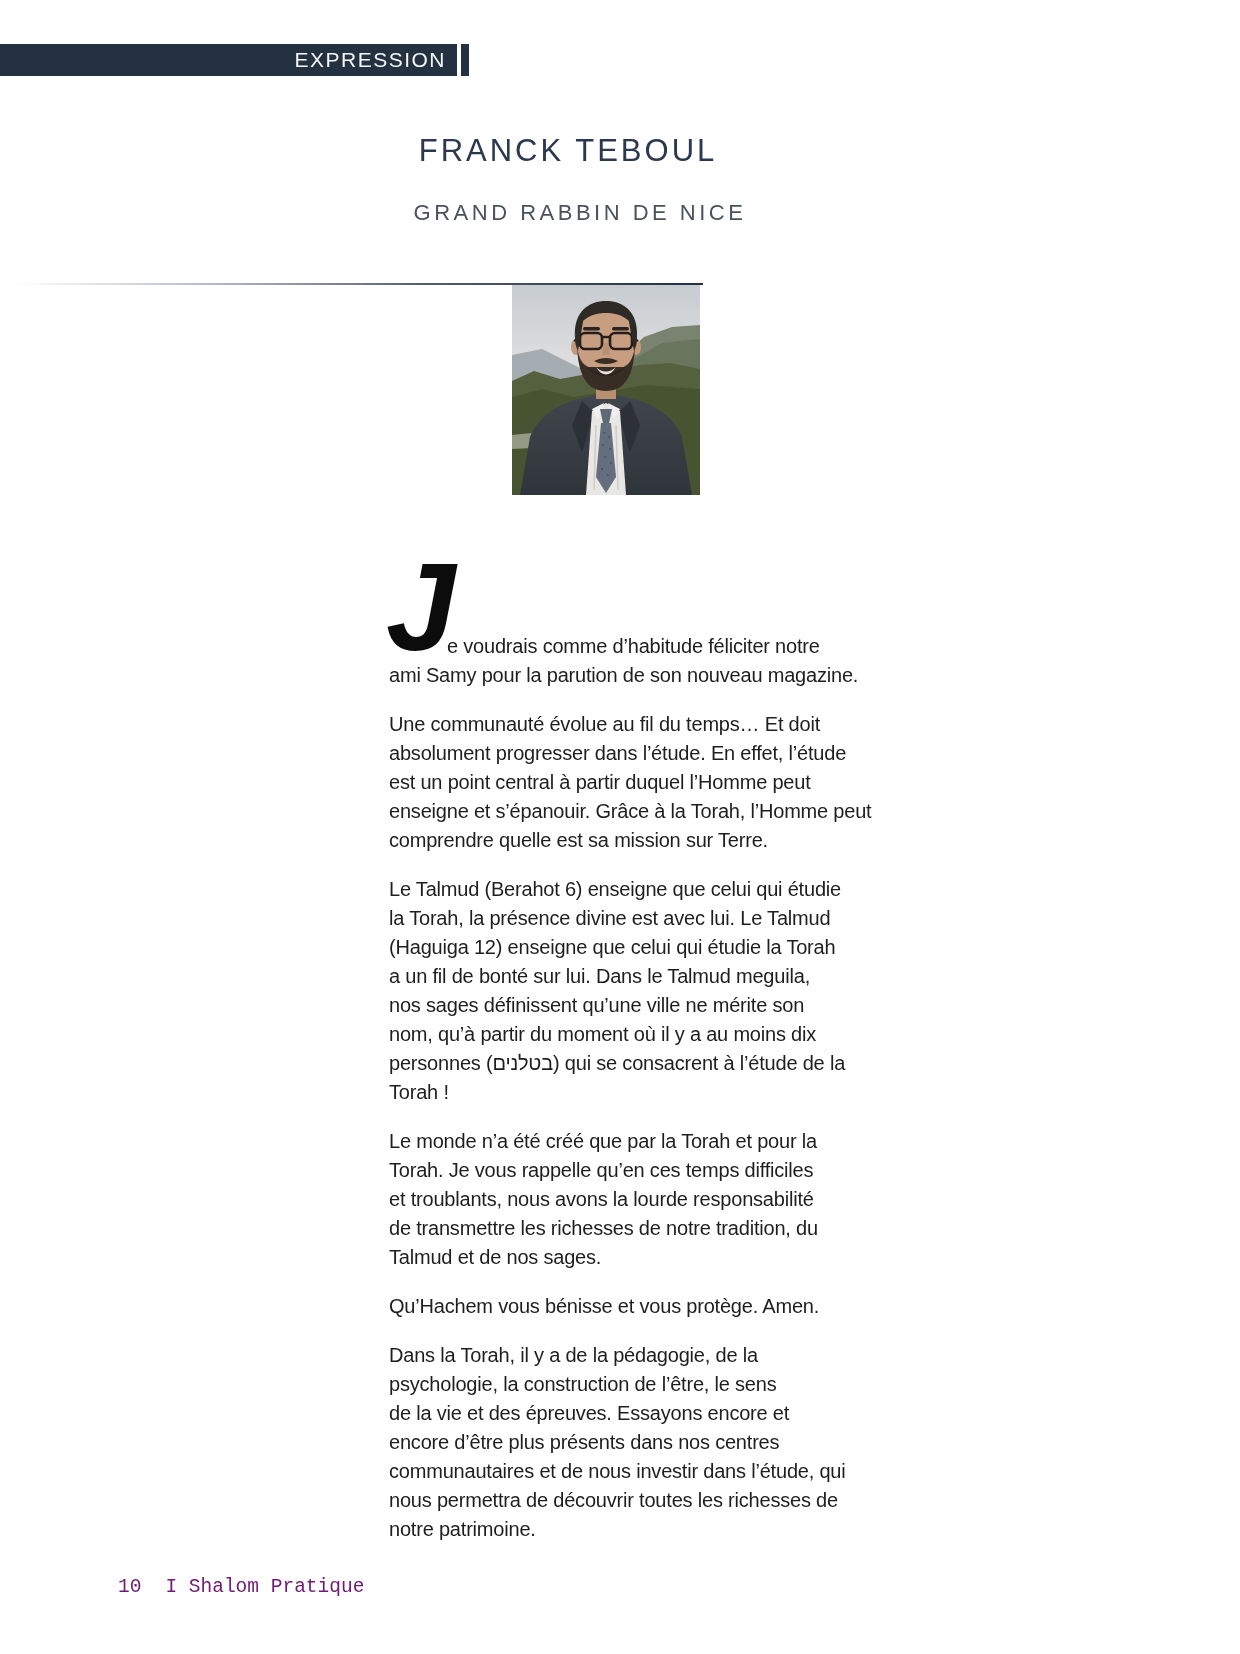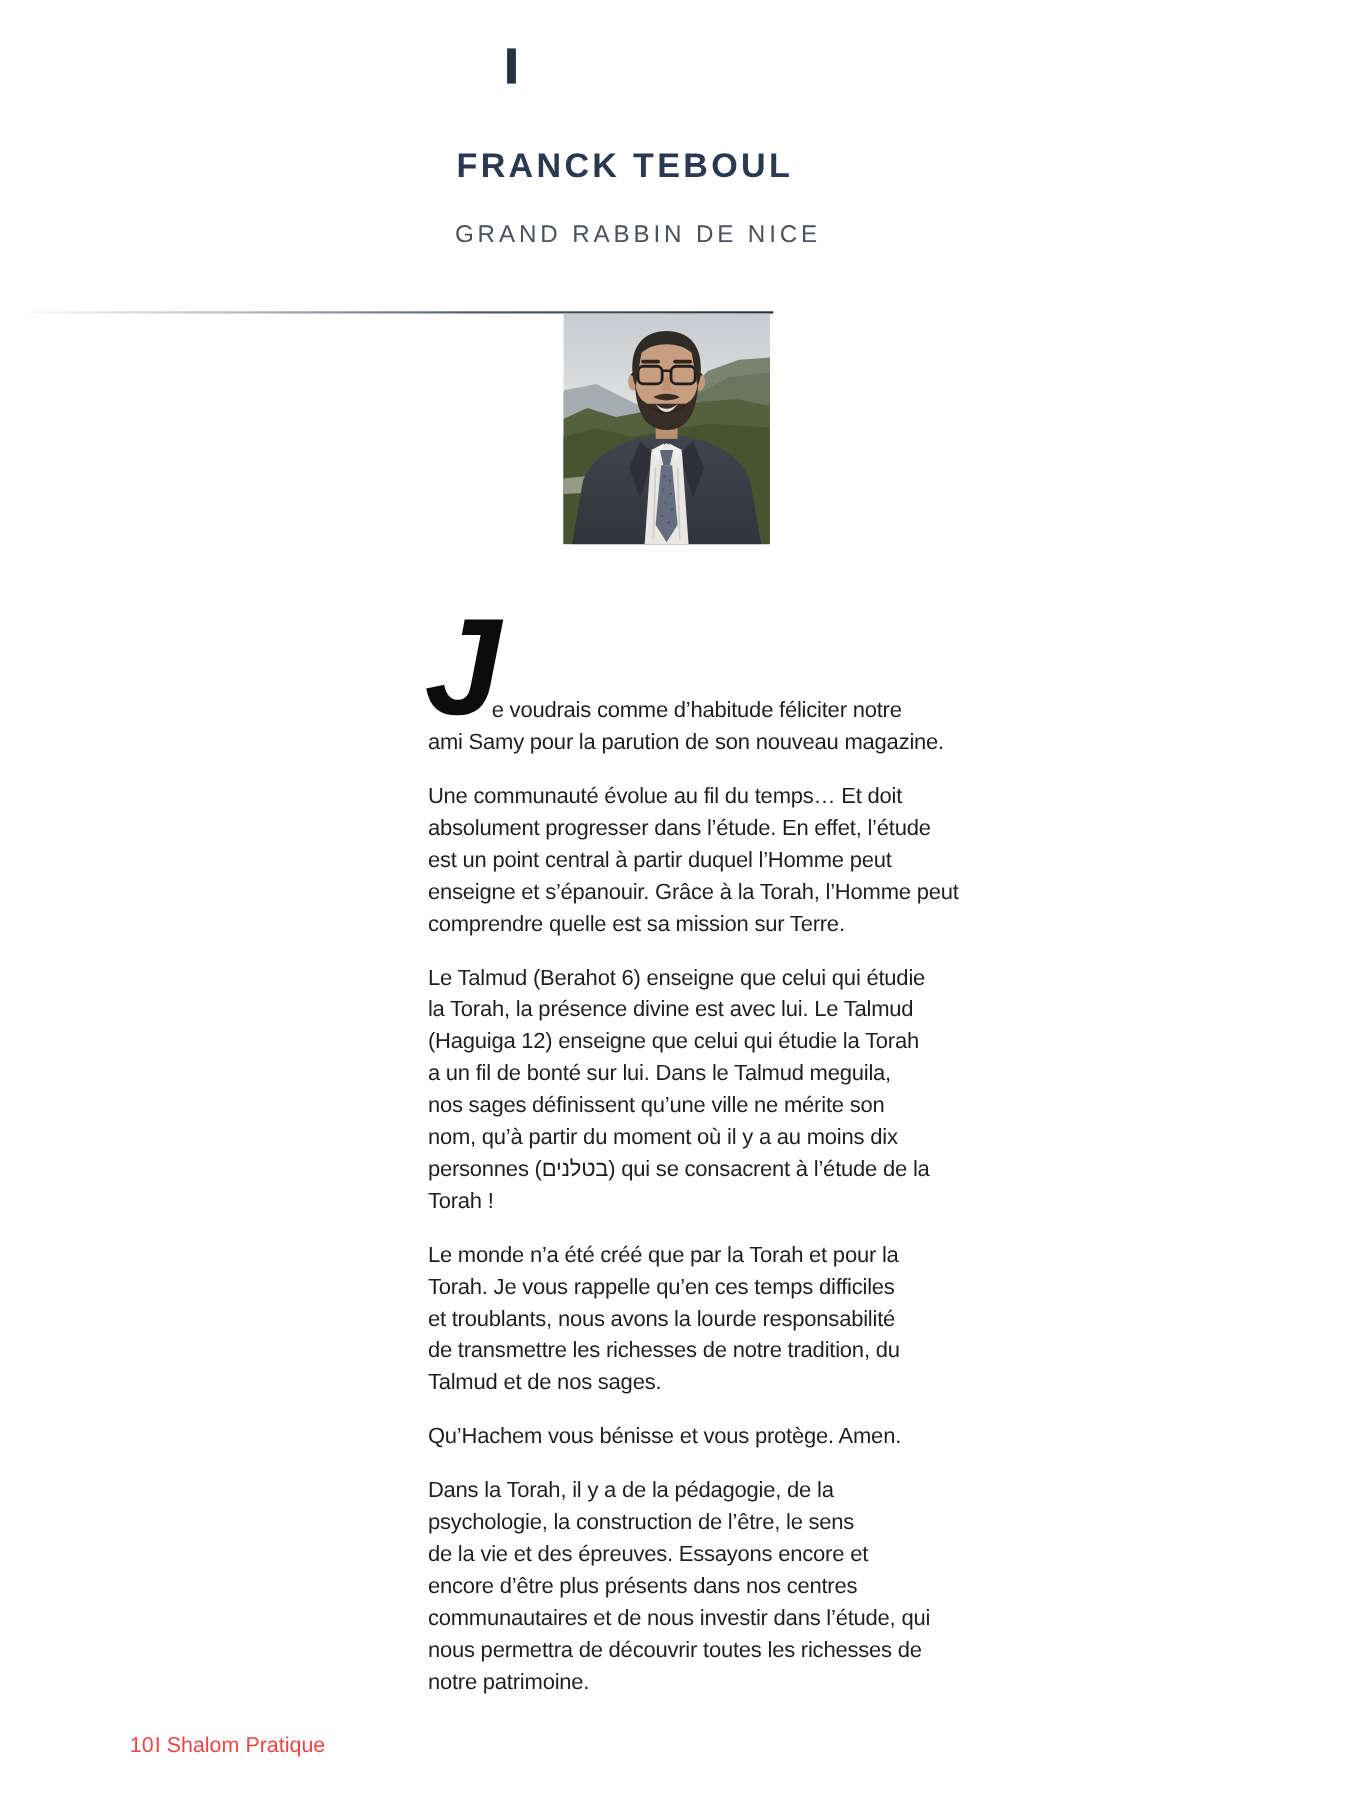--- a/index.html
+++ b/index.html
@@ -19,21 +19,21 @@
   .kicker-band span{
     color:#f4f5f6;font-size:21px;letter-spacing:1.5px;font-weight:400;
   }
   .kicker-tab{
     position:absolute;top:44px;left:461px;width:8px;height:32px;background:#243140;
   }
 
   
   .author-name{
     position:absolute;top:133px;left:0;width:1136px;margin:0;
-    text-align:center;color:#2b3950;font-size:31px;font-weight:700;
+    text-align:center;color:#2b3950;font-size:31px;font-weight:400;
     letter-spacing:3px;
   }
   .author-role{
     position:absolute;top:188px;left:0;width:1136px;margin:12px;
     text-align:center;color:#49525f;font-size:22px;font-weight:300;
     letter-spacing:3.5px;
   }
 
   
   .rule{
@@ -63,29 +63,32 @@
   .article p.first{text-indent:58px;}
   .dropcap{
     position:absolute;left:-3px;top:-88px;
     font-size:125px;line-height:1;font-weight:700;font-style:italic;
     color:#0c0c0c;letter-spacing:0;text-indent:0;
   }
 
   
   .footer{
     position:absolute;top:1576px;left:118px;
-    display:flex;align-items:baseline;gap:1px;
-    color:#ef4444;font-size:19.5px;
+    display:flex;align-items:baseline;gap:24px;
+    color:#701a75;font-size:19.5px;font-family:Liberation Mono, monospace;
   }
 </style>
 </head>
 <body>
 
 <div class="page">
 
+  <div class="kicker-band">
+    <span>EXPRESSION</span>
+  </div>
   <div class="kicker-tab"></div>
 
   <h1 class="author-name">FRANCK TEBOUL</h1>
   <h2 class="author-role">GRAND RABBIN DE NICE</h2>
 
   <div class="rule"></div>
 
   <figure class="portrait">
     <svg viewBox="0 0 188 210" xmlns="http://www.w3.org/2000/svg" aria-hidden="true">
       <defs>

